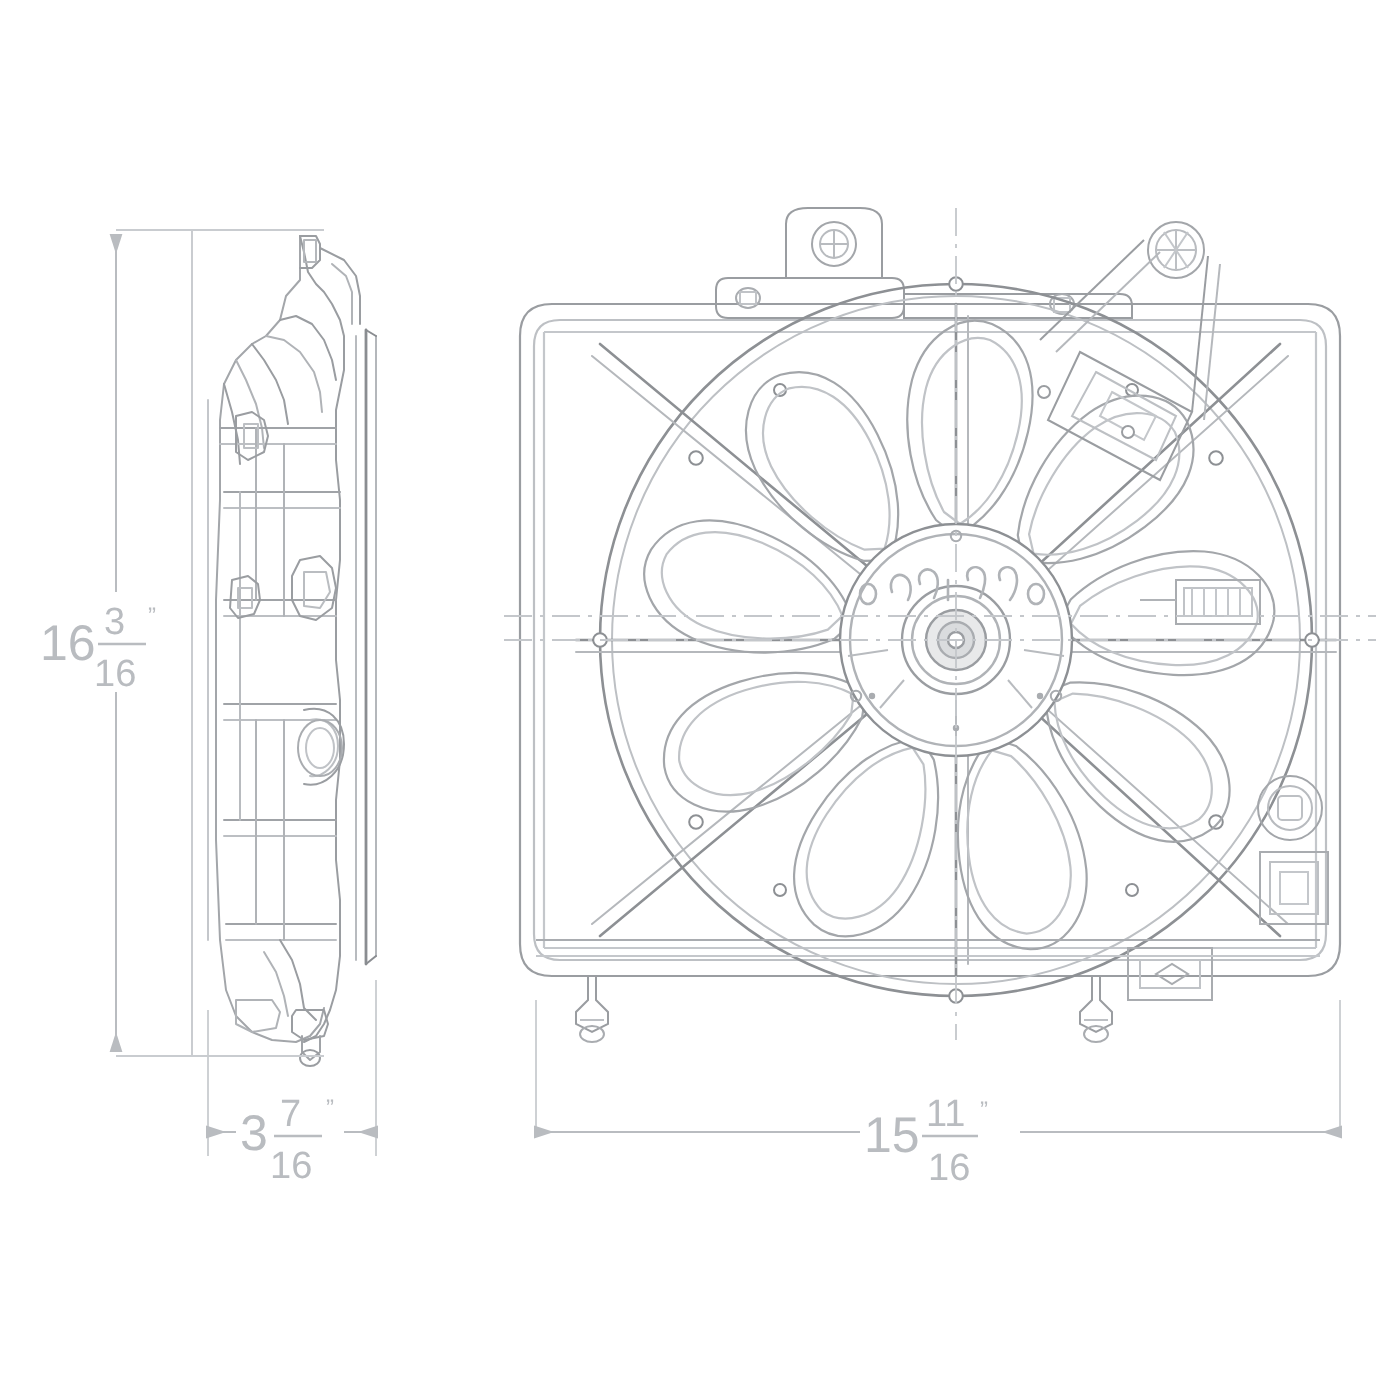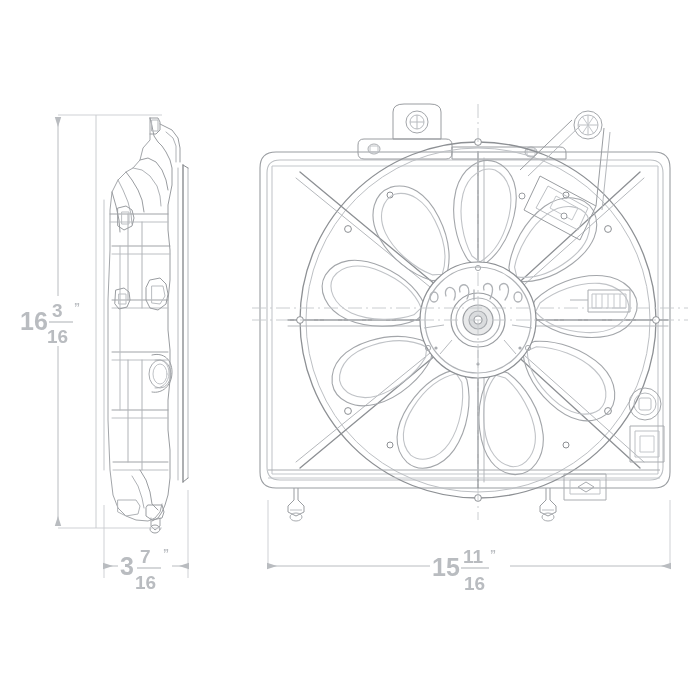--- a/index.html
+++ b/index.html
@@ -1,17 +1,17 @@
 <!DOCTYPE html>
 <html><head>
 <meta charset="utf-8">
 <style>
   html,body{margin:0;padding:0;background:#ffffff;}
   body{width:700px;height:700px;font-family:"Liberation Sans",sans-serif;overflow:hidden;}
-  #stage{position:relative;width:700px;height:700px;background:#fff;font-weight:bold;}
+  #stage{position:relative;width:700px;height:700px;background:#fff;}
   svg.layer{position:absolute;left:0;top:0;width:700px;height:700px;}
   .dimtext{font-family:"Liberation Sans",sans-serif;fill:#b9bcc0;}
   .whole{font-size:25px;}
   .num{font-size:19px;}
   .den{font-size:19px;}
   .inch{font-size:12px;}
 </style>
 </head>
 <body>
 

